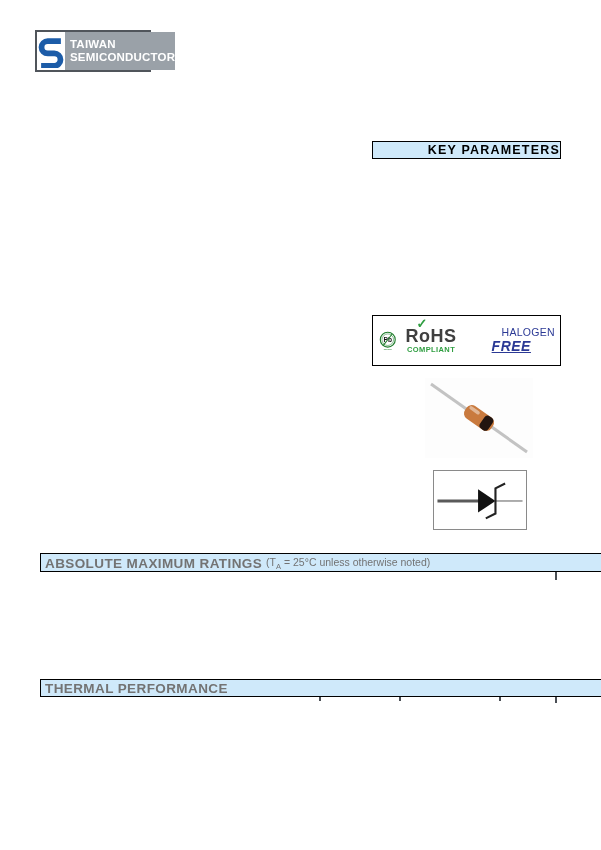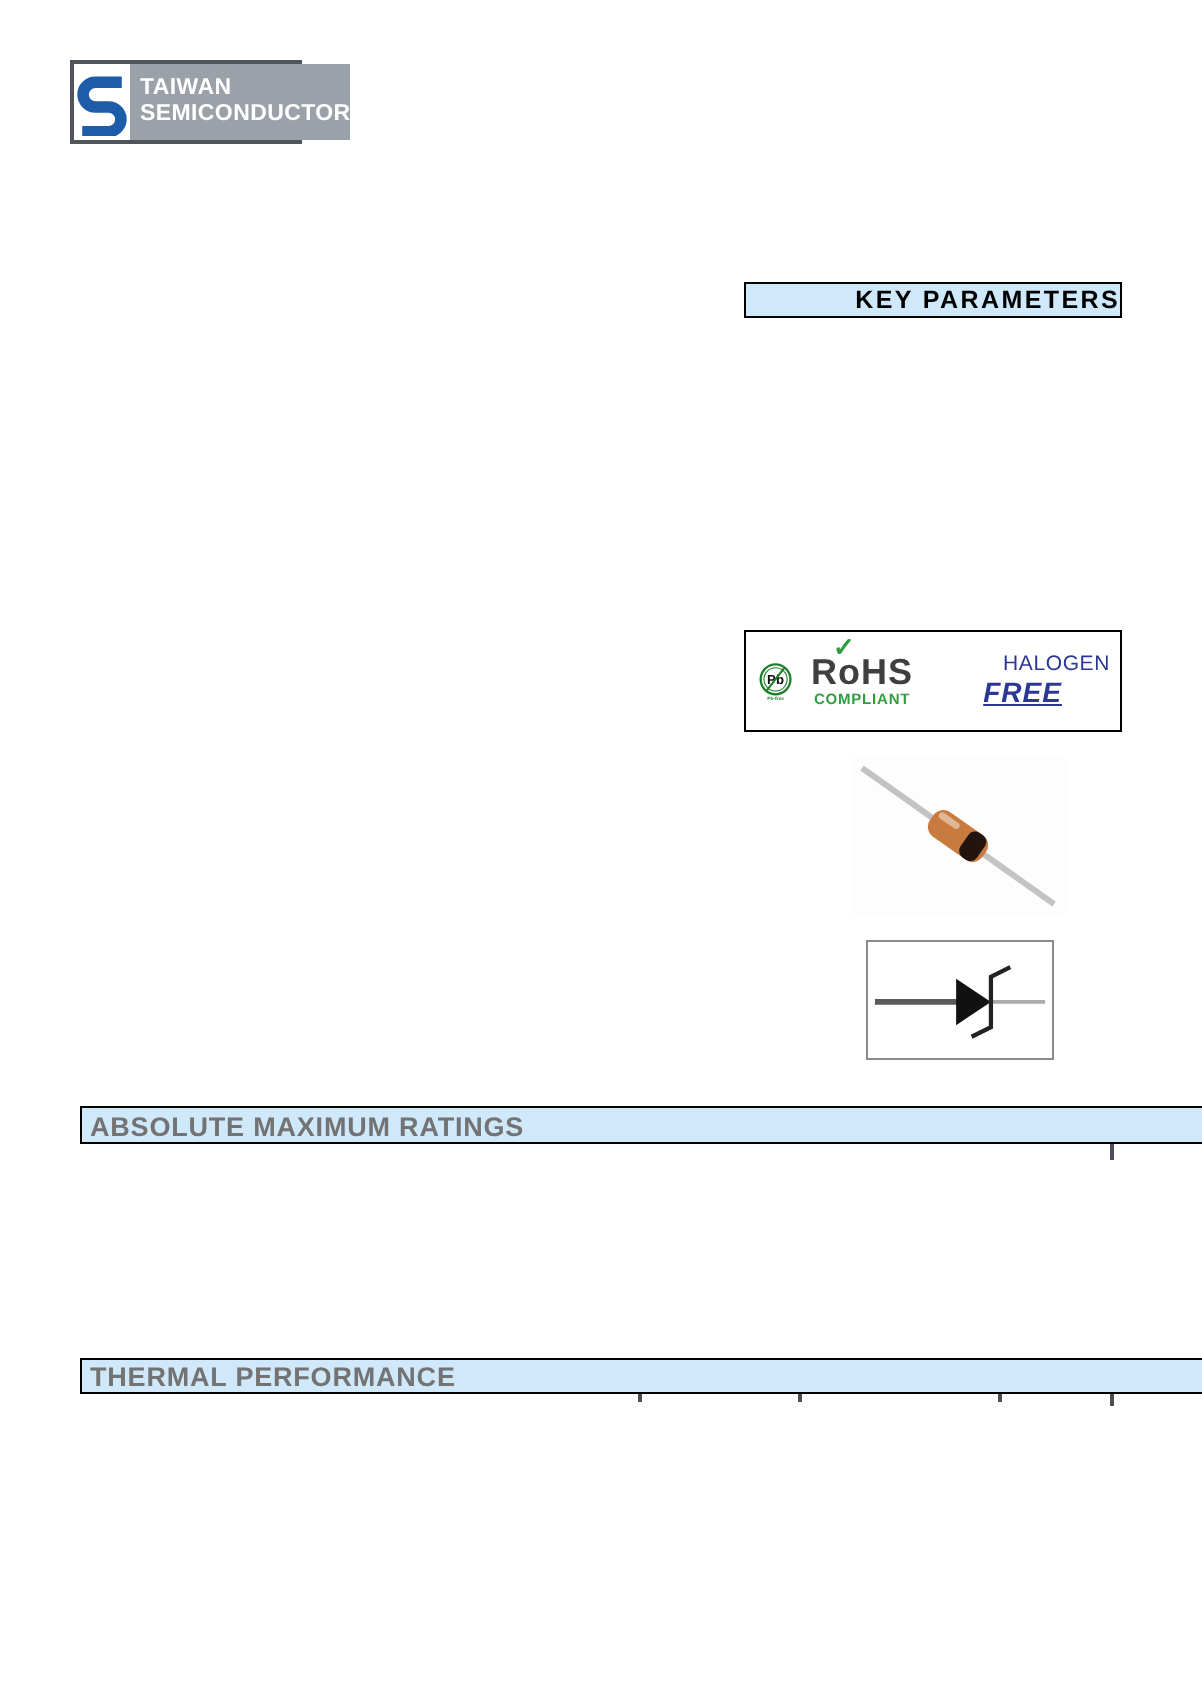--- a/index.html
+++ b/index.html
@@ -151,20 +151,21 @@
   <svg width="92" height="58" viewBox="0 0 94 60">
     <line x1="3" y1="31" x2="46" y2="31" stroke="#5a5a5a" stroke-width="3"></line>
     <line x1="63" y1="31" x2="91" y2="31" stroke="#ababab" stroke-width="2"></line>
     <polygon points="45,19 45,43 63,31" fill="#111"></polygon>
     <polyline points="53,49 63,44 63,18 73,13" fill="none" stroke="#222" stroke-width="2.2"></polyline>
   </svg>
 </div>
 
 <div class="abs secbar amr" style="background-color: rgb(207, 233, 250);">
   <span class="sec-title">ABSOLUTE MAXIMUM RATINGS</span>
+  <span class="sec-note"><span>(T</span><sub>A</sub><span> = 25°C unless otherwise noted)</span></span>
 </div>
 <div class="abs stub" style="left:555px; top:572px; width:2px; height:8px;"></div>
 
 <div class="abs secbar thermal" style="background-color: rgb(207, 233, 250);">
   <span class="sec-title">THERMAL PERFORMANCE</span>
 </div>
 <div class="abs stub" style="left:319px; top:697px; width:2px; height:4px;"></div>
 <div class="abs stub" style="left:399px; top:697px; width:2px; height:4px;"></div>
 <div class="abs stub" style="left:499px; top:697px; width:2px; height:4px;"></div>
 <div class="abs stub" style="left:555px; top:697px; width:2px; height:6px;"></div>

